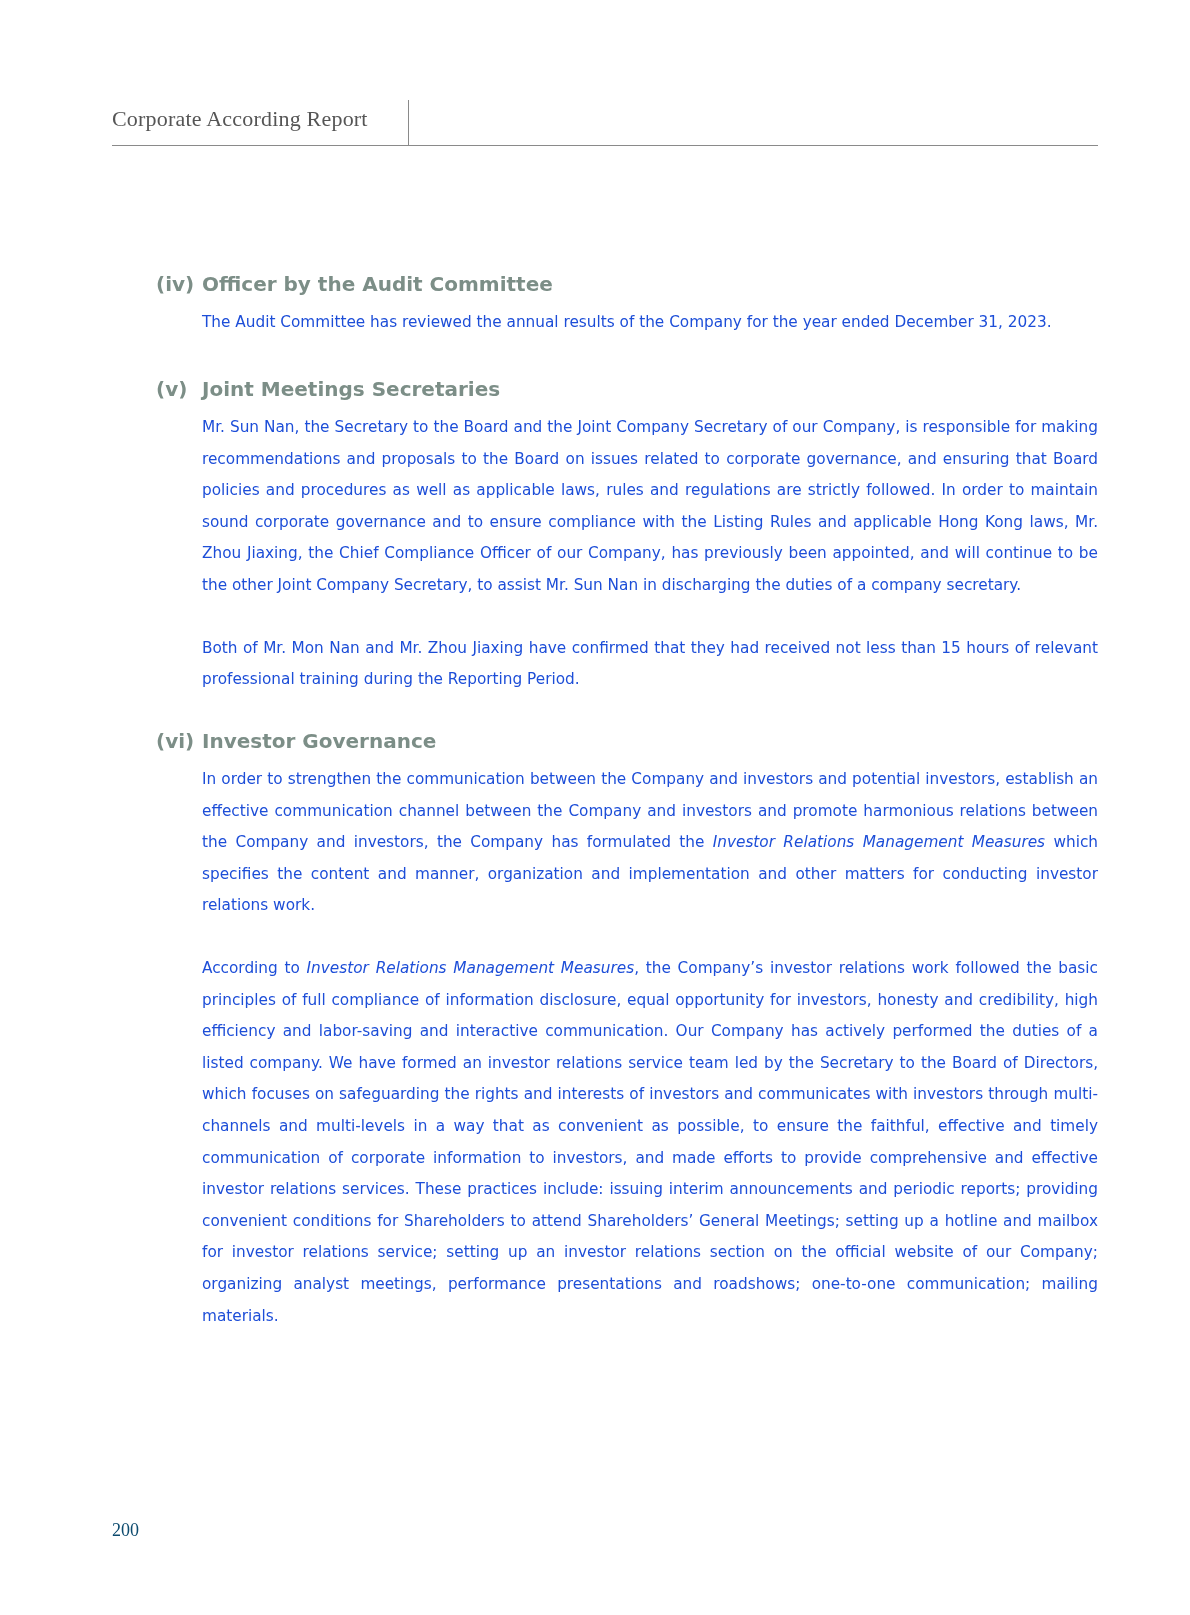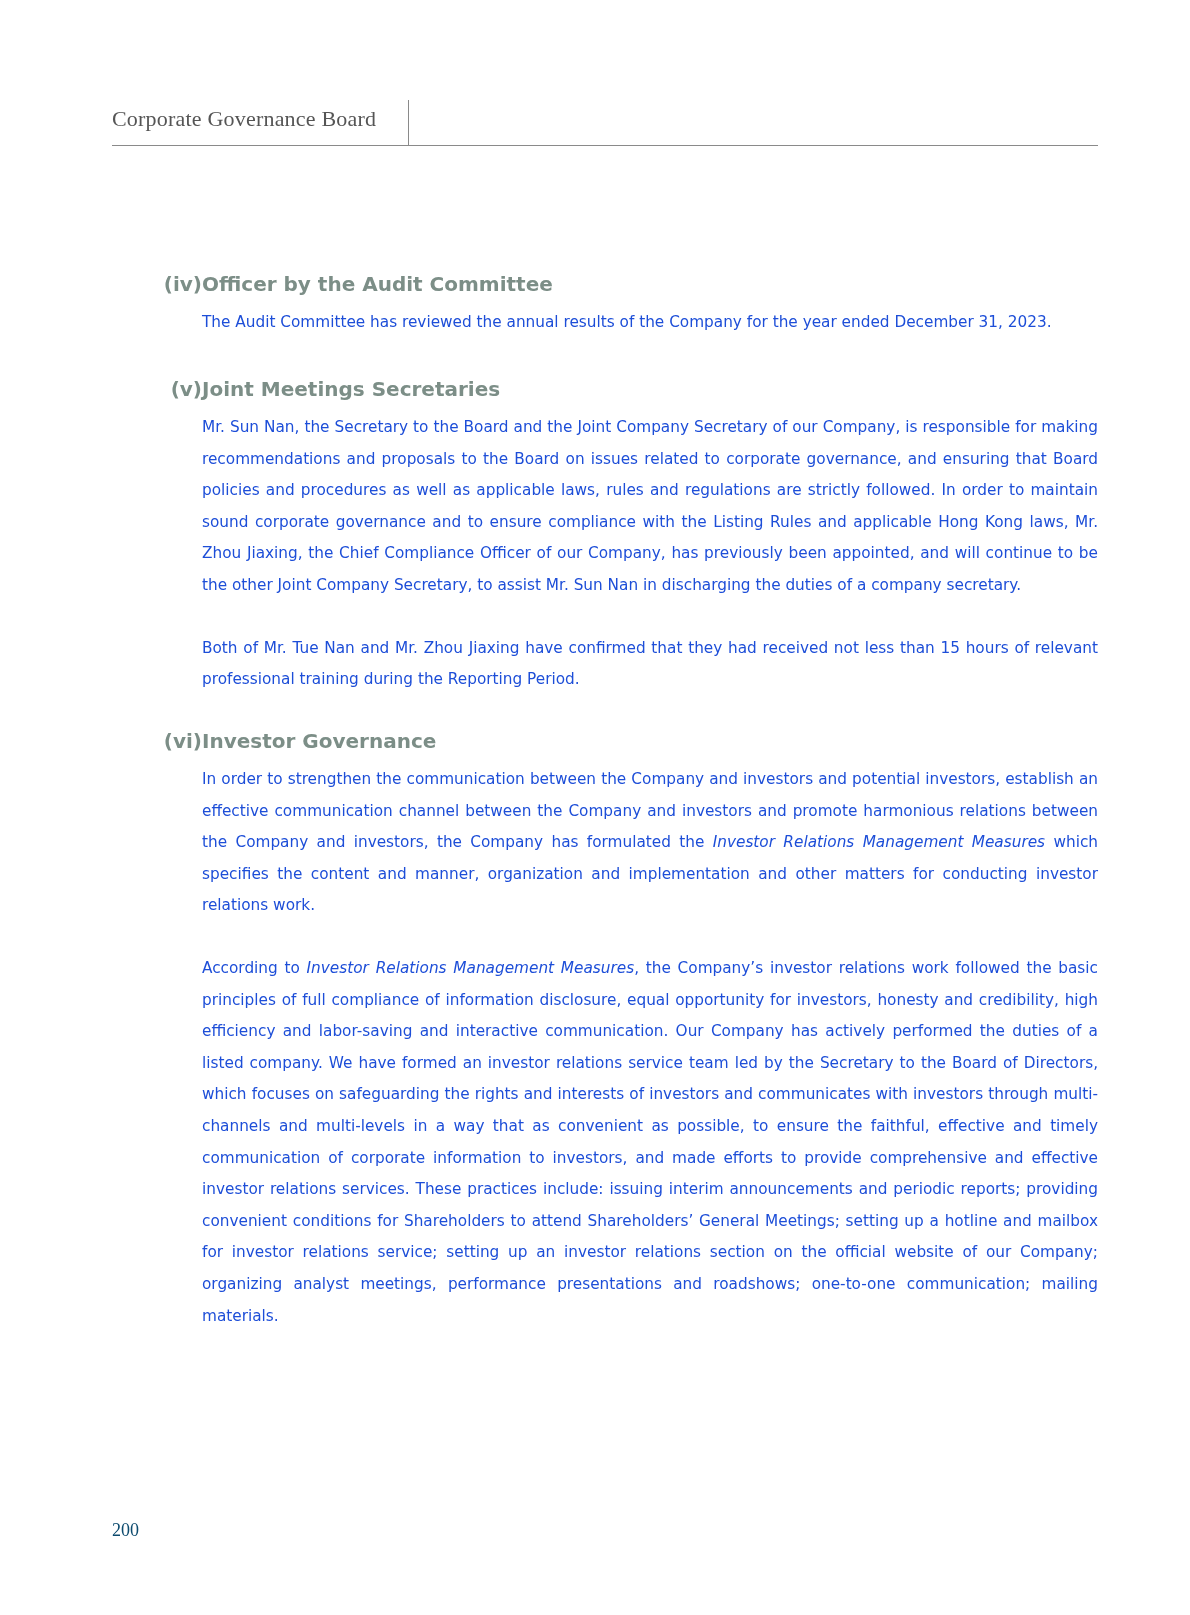--- a/index.html
+++ b/index.html
@@ -9,60 +9,59 @@
     font-family: "Liberation Serif", "DejaVu Serif", serif;
     font-size: 22px; color: #555; letter-spacing: 0.2px;
   }
   .header-vline { position: absolute; left: 408px; top: 100px; width: 1px; height: 46px; background: #8a8a8a; }
   .header-hline { position: absolute; left: 112px; top: 145px; width: 986px; height: 1px; background: #8a8a8a; }
   .section { position: absolute; left: 156px; width: 942px; }
   .sec-head {
     font-family: "DejaVu Sans", "Liberation Sans", sans-serif;
     font-weight: bold; font-size: 20px; color: #7c8e87; display: flex; align-items: baseline;
     margin: 0;
-    text-align: right;
   }
   .sec-num { width: 46px; display: inline-block; }
   .sec-title { display: inline-block; }
   .para {
     margin: 0 0 0 46px;
     font-family: "DejaVu Sans", "Liberation Sans", sans-serif;
     font-size: 15.3px; color: #1d4ed8; line-height: 31.6px;
     text-align: justify; font-weight: normal;
   }
   .para-gap { height: 31px; }
   .page-num {
     position: absolute; left: 112px; top: 1520px;
     font-family: "Liberation Serif", "DejaVu Serif", serif;
     font-size: 18px; color: #0c4a6e;
   }
 </style>
 </head>
 <body>
 
-<div class="header-title">Corporate Governance Board</div>
+<div class="header-title">Corporate According Report</div>
 <div class="header-vline"></div>
 <div class="header-hline"></div>
 
 <div class="section" style="top:272px;">
   <h2 class="sec-head">
     <span class="sec-num">(iv)</span>
     <span class="sec-title">Officer by the Audit Committee</span>
   </h2>
   <p class="para" style="margin-top:11px;">The Audit Committee has reviewed the annual results of the Company for the year ended December 31, 2023.</p>
 </div>
 
 <div class="section" style="top:377px;">
   <h2 class="sec-head">
     <span class="sec-num">(v)</span>
     <span class="sec-title">Joint Meetings Secretaries</span>
   </h2>
   <p class="para" style="margin-top:11px;">Mr. Sun Nan, the Secretary to the Board and the Joint Company Secretary of our Company, is responsible for making recommendations and proposals to the Board on issues related to corporate governance, and ensuring that Board policies and procedures as well as applicable laws, rules and regulations are strictly followed. In order to maintain sound corporate governance and to ensure compliance with the Listing Rules and applicable Hong Kong laws, Mr. Zhou Jiaxing, the Chief Compliance Officer of our Company, has previously been appointed, and will continue to be the other Joint Company Secretary, to assist Mr. Sun Nan in discharging the duties of a company secretary.</p>
   <div class="para-gap"></div>
-  <p class="para">Both of Mr. Tue Nan and Mr. Zhou Jiaxing have confirmed that they had received not less than 15 hours of relevant professional training during the Reporting Period.</p>
+  <p class="para">Both of Mr. Mon Nan and Mr. Zhou Jiaxing have confirmed that they had received not less than 15 hours of relevant professional training during the Reporting Period.</p>
 </div>
 
 <div class="section" style="top:729px;">
   <h2 class="sec-head">
     <span class="sec-num">(vi)</span>
     <span class="sec-title">Investor Governance</span>
   </h2>
   <p class="para" style="margin-top:11px;"><span>In order to strengthen the communication between the Company and investors and potential investors, establish an effective communication channel between the Company and investors and promote harmonious relations between the Company and investors, the Company has formulated the </span><em>Investor Relations Management Measures</em><span> which specifies the content and manner, organization and implementation and other matters for conducting investor relations work.</span></p>
   <div class="para-gap"></div>
   <p class="para"><span>According to </span><em>Investor Relations Management Measures</em><span>, the Company’s investor relations work followed the basic principles of full compliance of information disclosure, equal opportunity for investors, honesty and credibility, high efficiency and labor-saving and interactive communication. Our Company has actively performed the duties of a listed company. We have formed an investor relations service team led by the Secretary to the Board of Directors, which focuses on safeguarding the rights and interests of investors and communicates with investors through multi-channels and multi-levels in a way that as convenient as possible, to ensure the faithful, effective and timely communication of corporate information to investors, and made efforts to provide comprehensive and effective investor relations services. These practices include: issuing interim announcements and periodic reports; providing convenient conditions for Shareholders to attend Shareholders’ General Meetings; setting up a hotline and mailbox for investor relations service; setting up an investor relations section on the official website of our Company; organizing analyst meetings, performance presentations and roadshows; one-to-one communication; mailing materials.</span></p>

